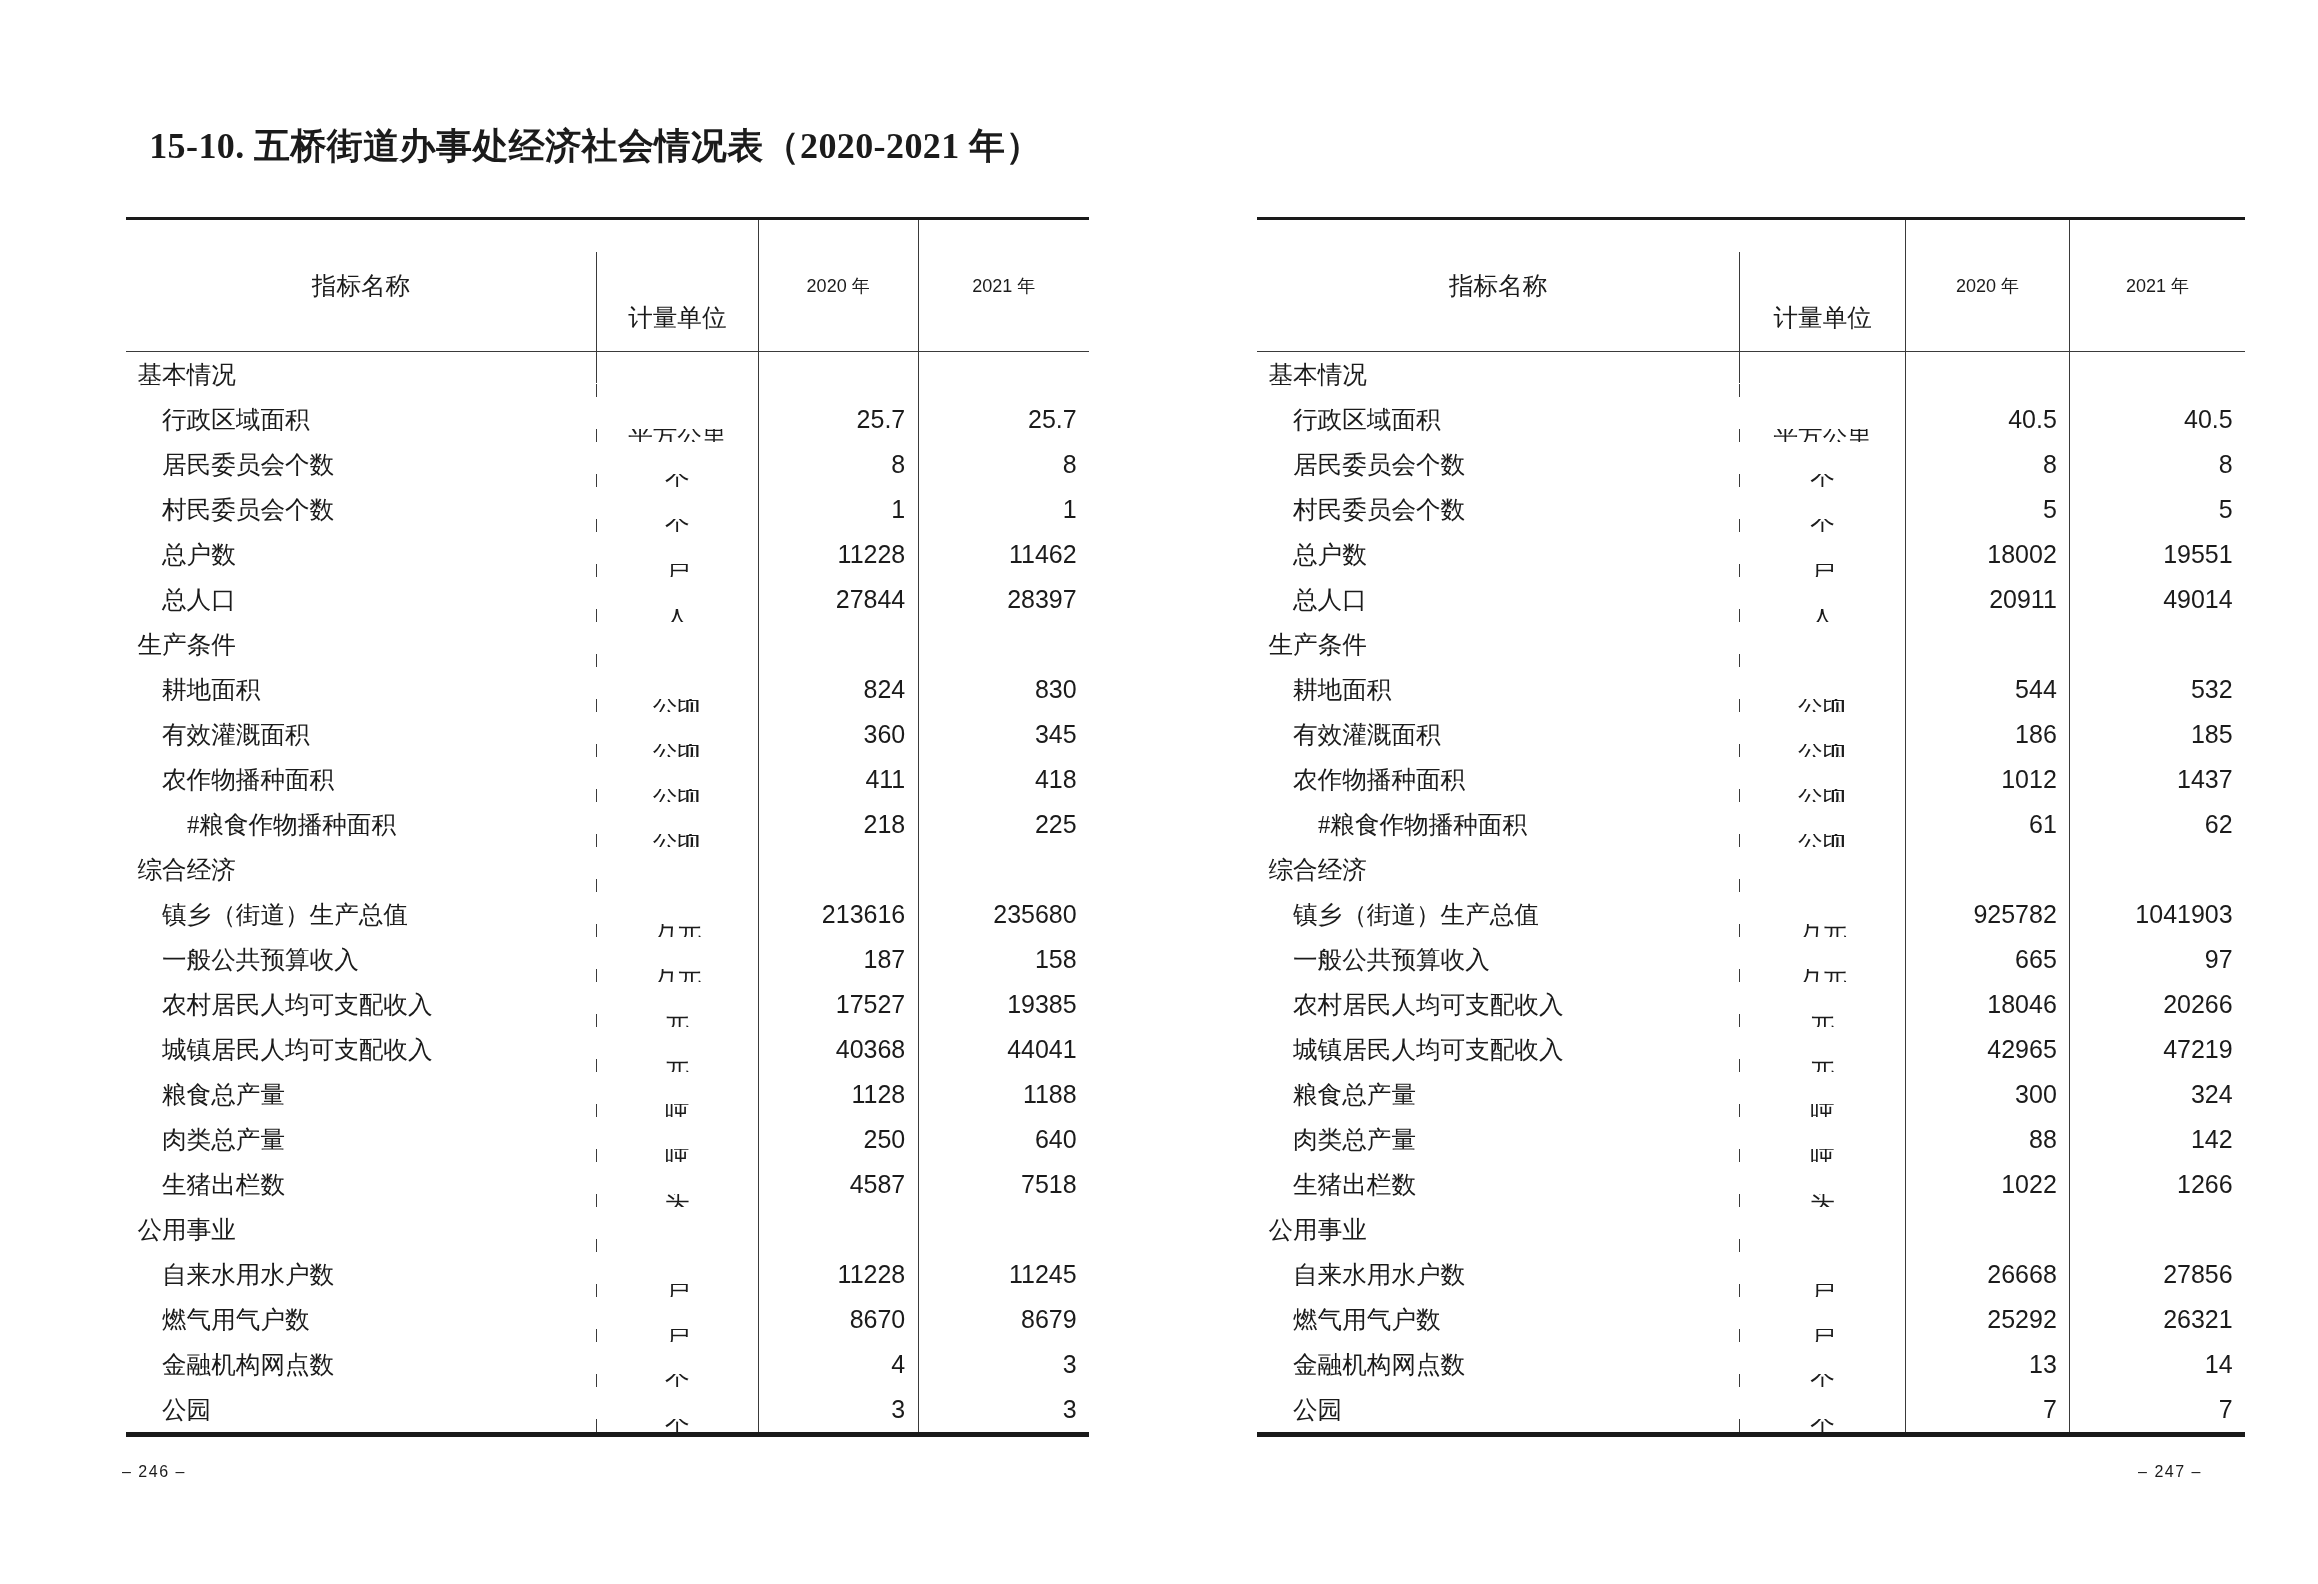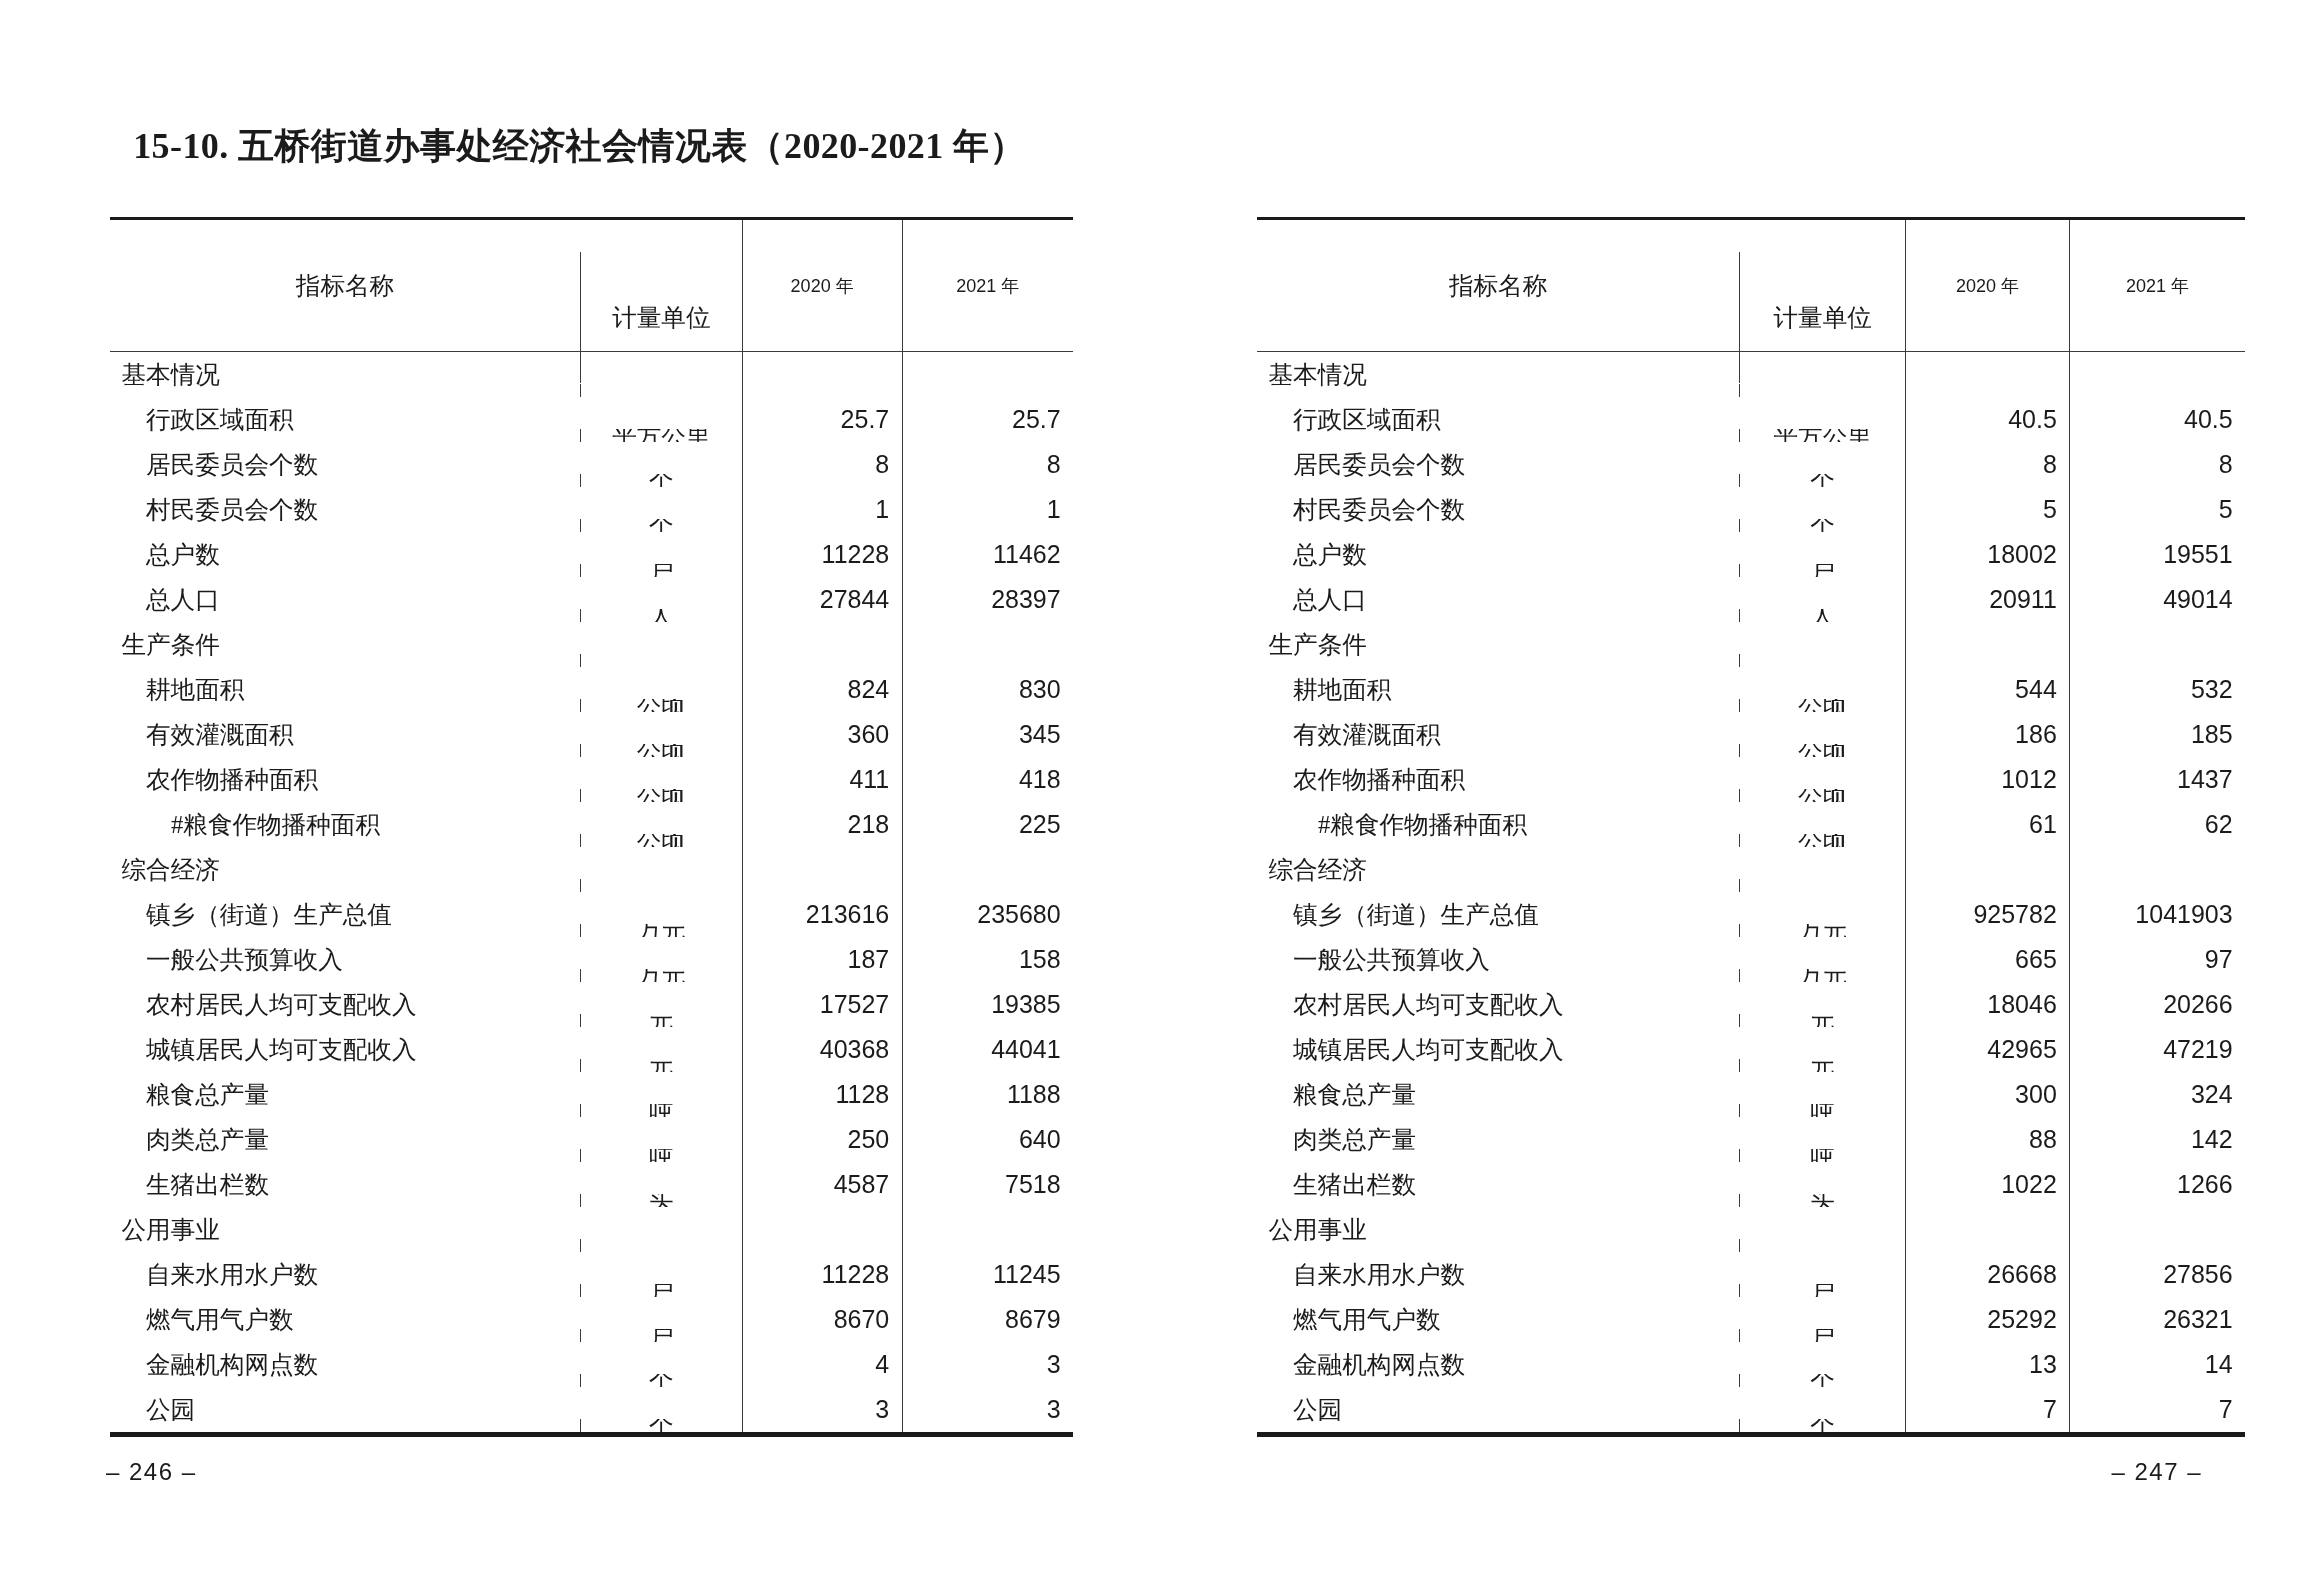--- a/index.html
+++ b/index.html
@@ -4,21 +4,21 @@
 <style>
   * { margin:0; padding:0; box-sizing:border-box; }
   html,body { background:#e8e8e8; }
   .sheet {
     position:relative; width:2319px; height:1584px;
     background:#ffffff; color:#1b1b1b; overflow:hidden;
     font-family:"Liberation Serif","DejaVu Serif",serif;
     font-size:24.6px;
   }
   .page { position:absolute; top:0; height:100%; width:1159px; }
-  .page.p0 { left:0; }
+  .page.p0 { left:16px; }
   .page.p1 { left:1159px; }
 
   .title {
     position:absolute; top:124px; left:0; width:100%;
     text-align:center;
     font-weight:bold; font-size:36px; line-height:45px;
     letter-spacing:0.4px; white-space:nowrap;
   }
 
   .ybt {
@@ -48,21 +48,21 @@
   .td.c1.ind2 { padding-left:61px; }
   .td.c2 { justify-content:center; }
   .td.c3, .td.c4 { justify-content:flex-end; padding-right:12.3px; }
 
   .num { font-family:"Liberation Sans","DejaVu Sans",sans-serif; font-size:25px; }
   .th.num { font-size:18px; }
 
   .pageno {
     position:absolute; top:1460px; line-height:24.6px;
     font-family:"Liberation Sans","DejaVu Sans",sans-serif;
-    font-size:24px; letter-spacing:1.5px; white-space:nowrap;
+    font-size:16px; letter-spacing:1.5px; white-space:nowrap;
   }
   .p0 .pageno { left:106px; }
   .p1 .pageno { right:116px; }
 </style>
 </head>
 <body>
 
 <div class="sheet">
 
   <section class="page p0">

